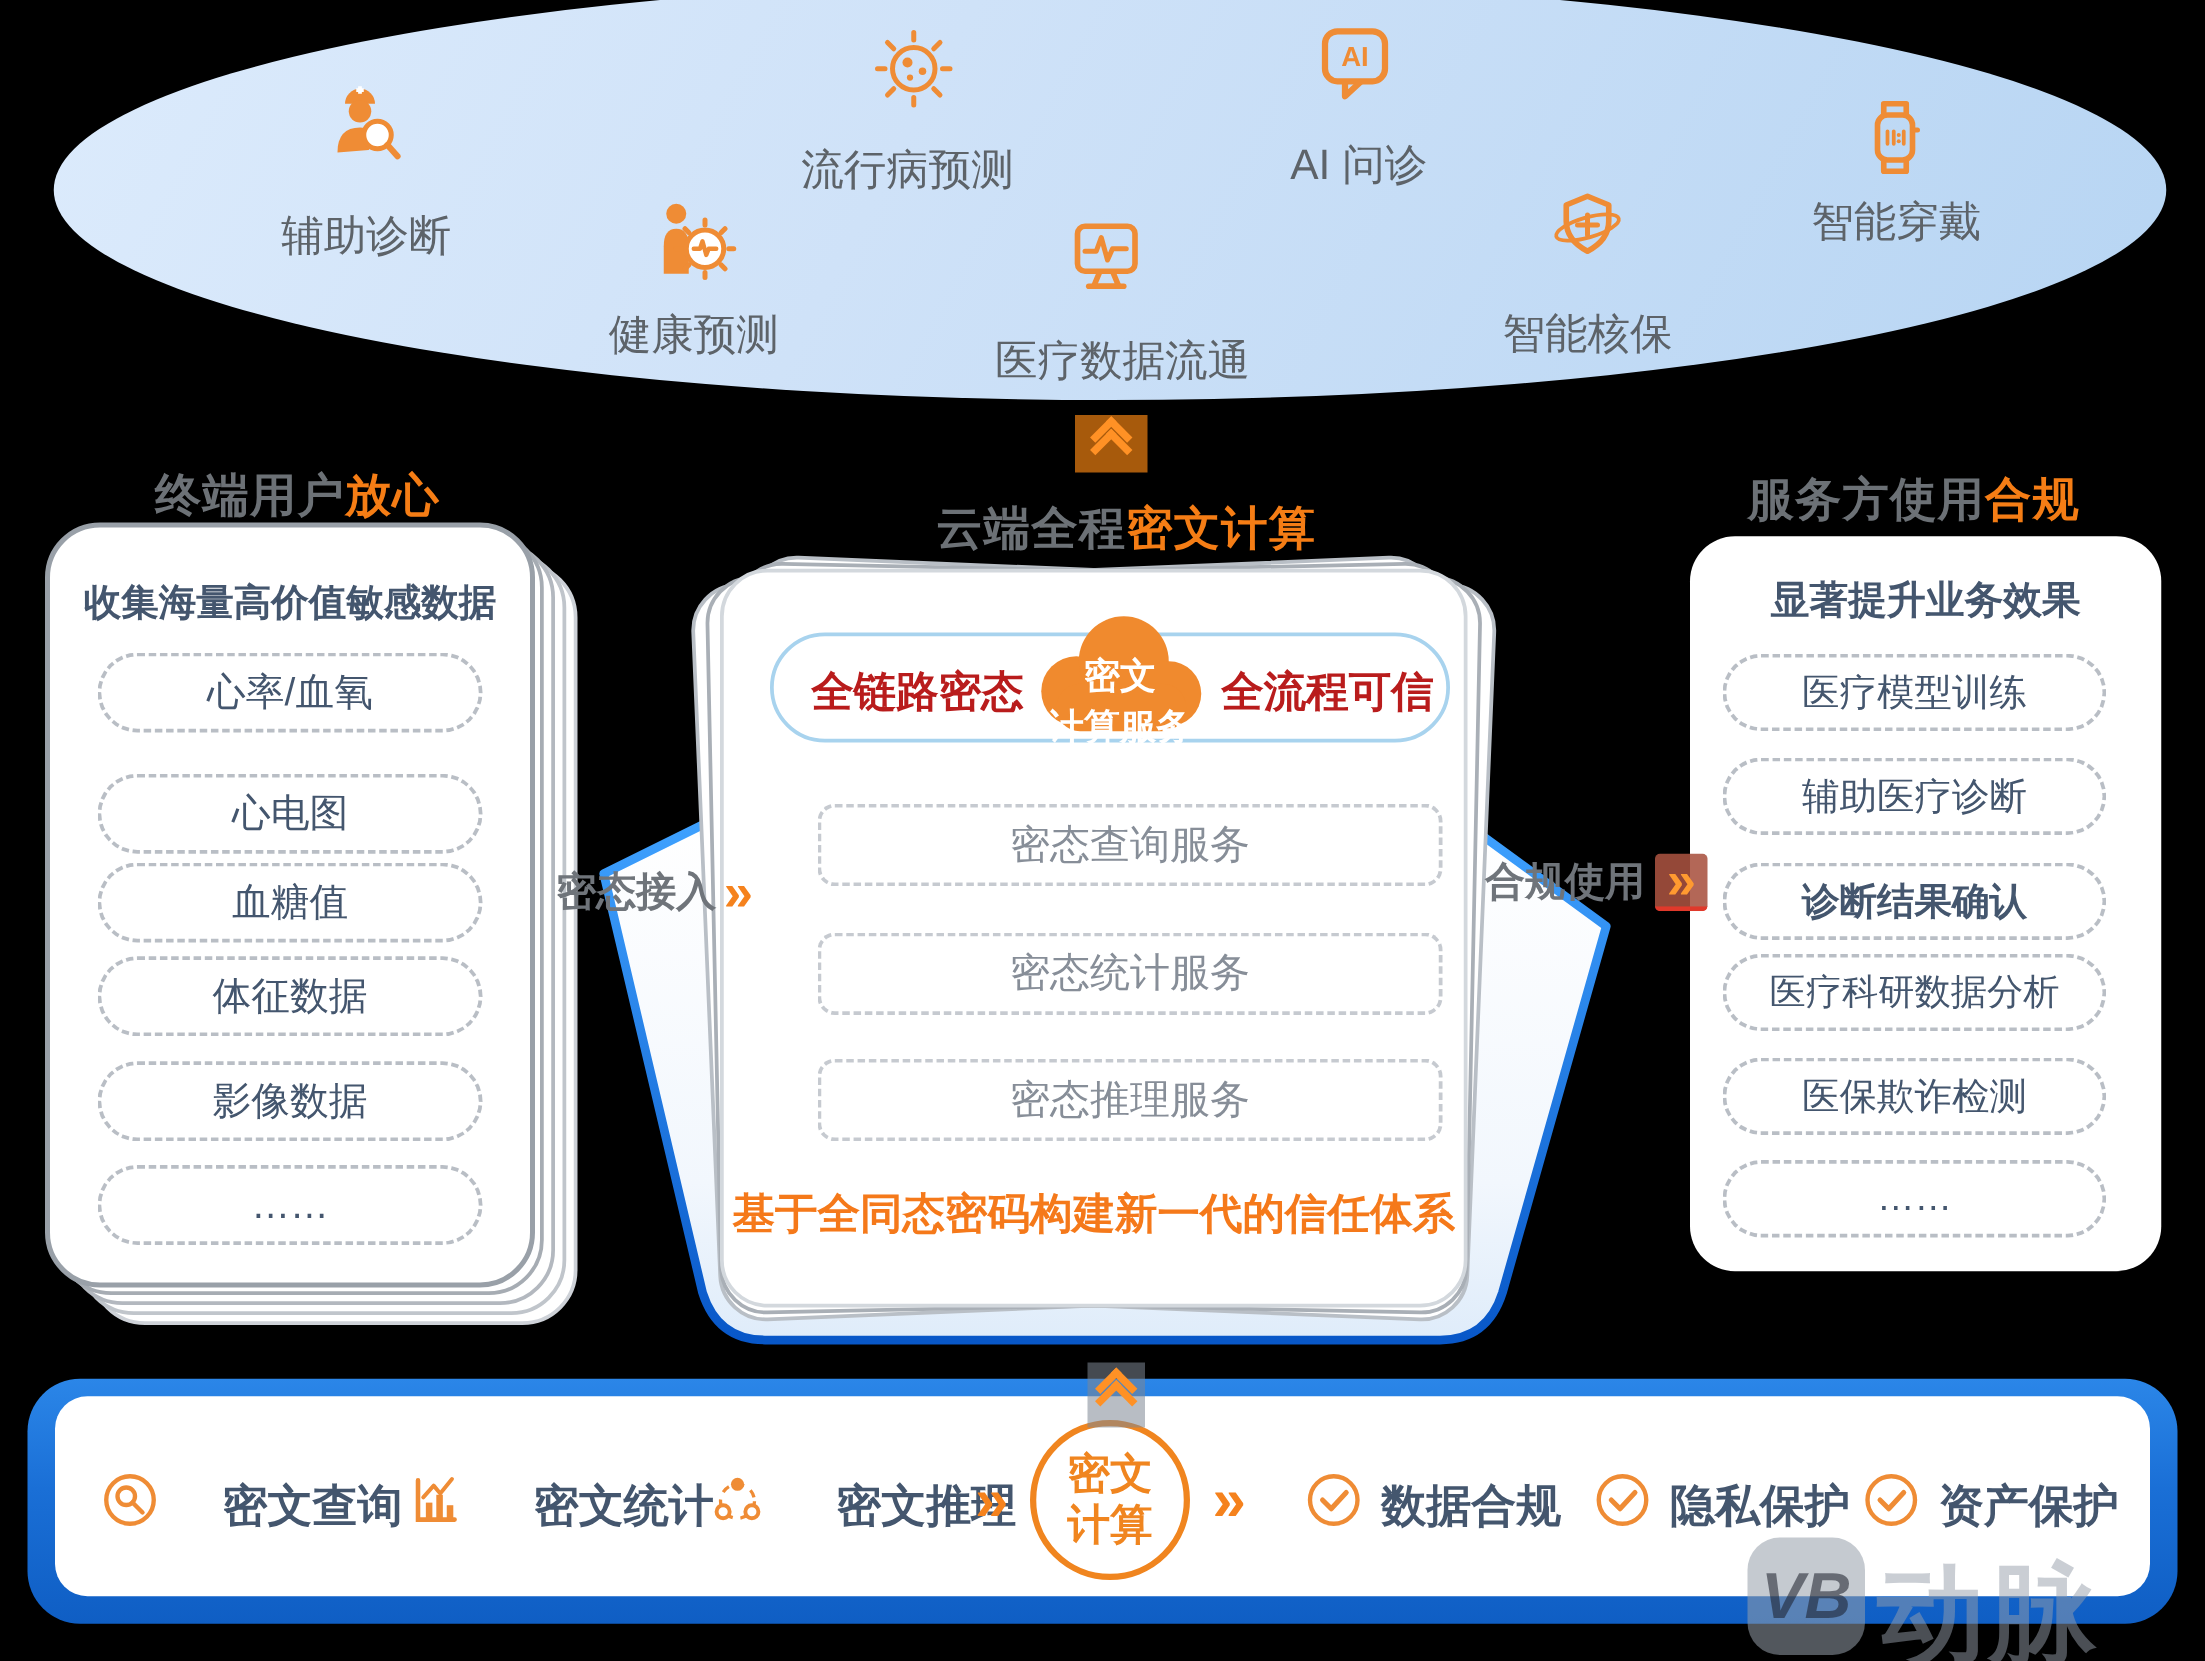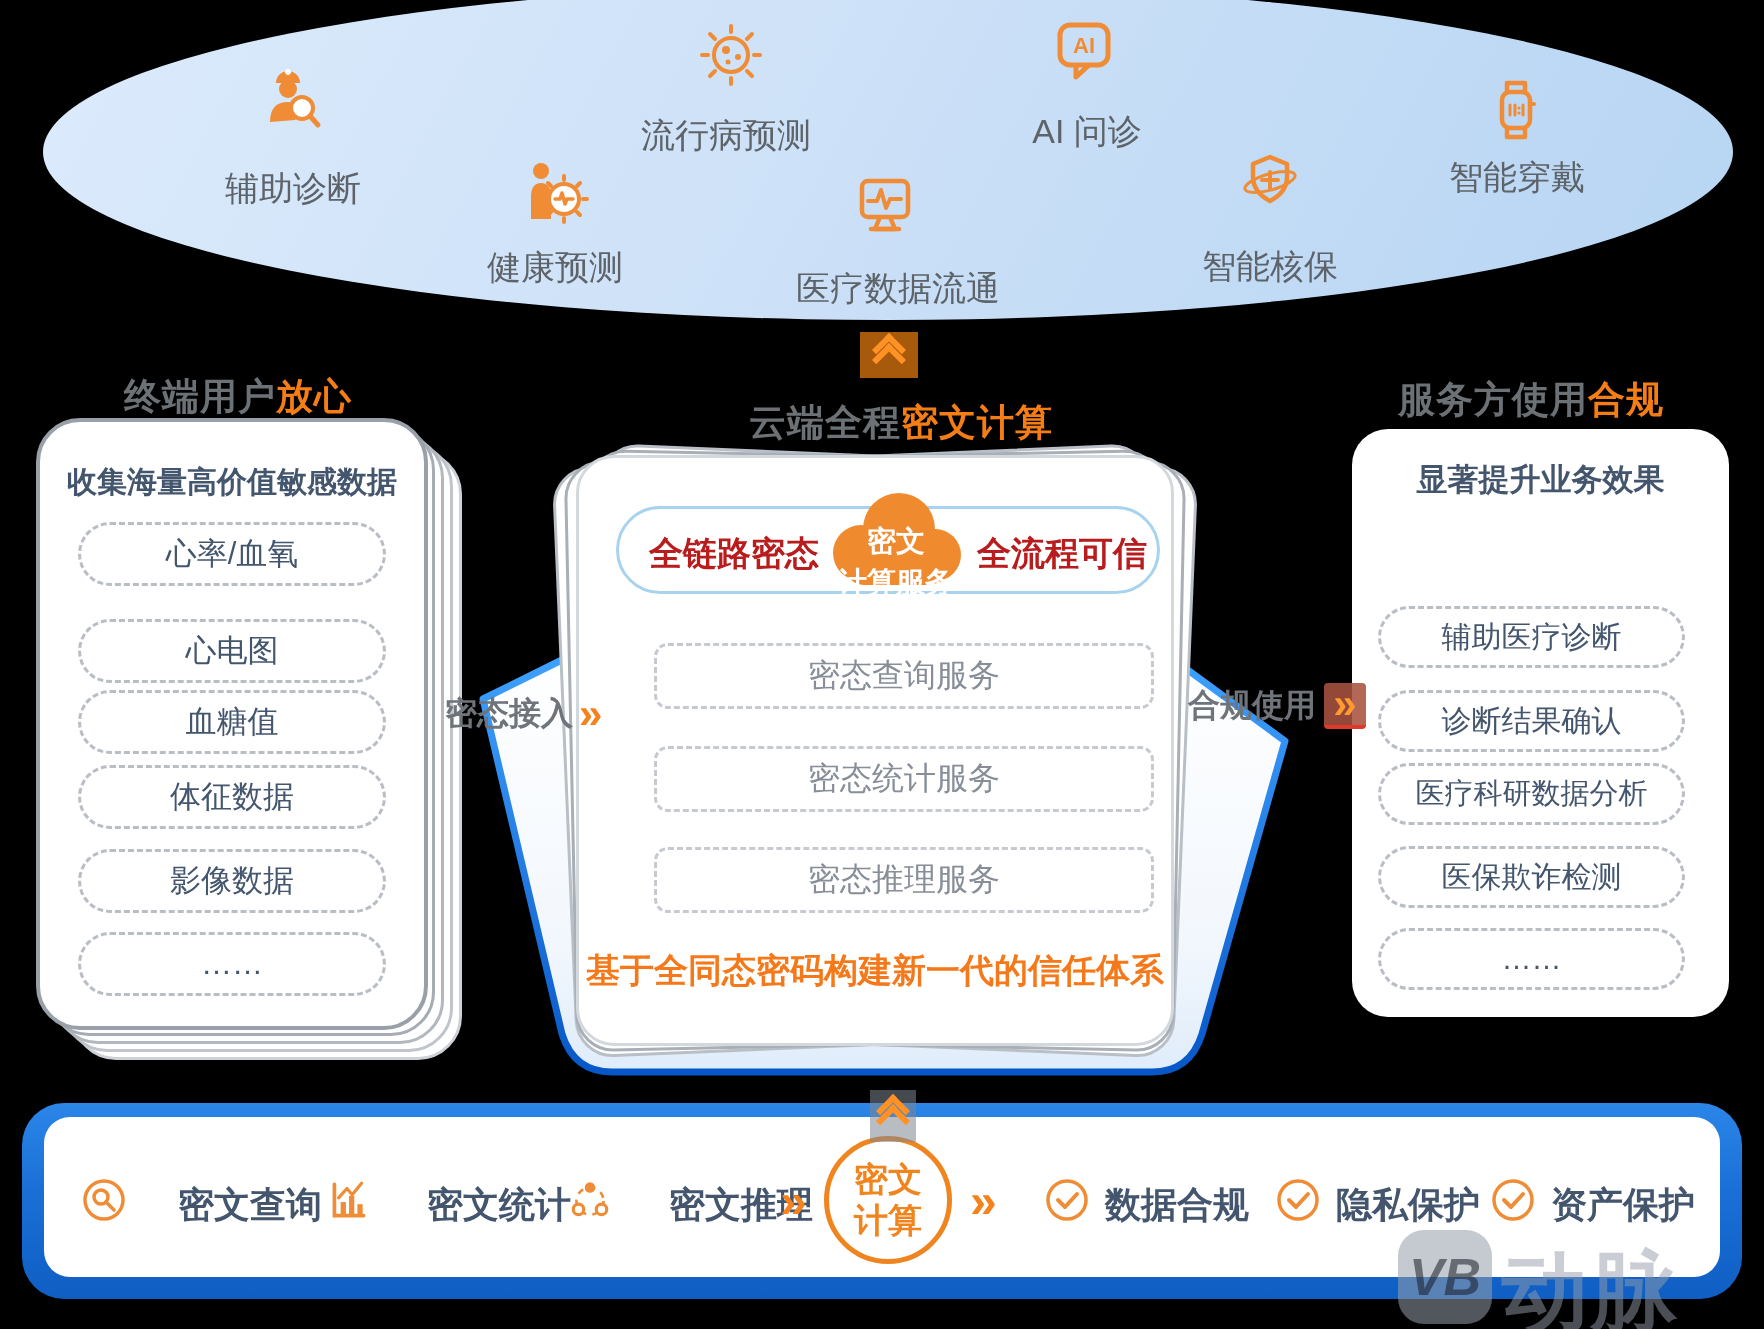--- a/index.html
+++ b/index.html
@@ -224,22 +224,23 @@
   </div>
   <div class="edge" style="left:1188px;top:683px;">
     <span>合规使用</span>
     <span class="sq">
         <span class="arr">»</span>
       </span>
   </div>
 
   <div class="card right-card">
     <div class="panel-header" style="top:30px;font-size:31px;">显著提升业务效果</div>
+    <div class="pill" style="left:26px;top:94px;width:301px;height:56px;font-size:30px;">医疗模型训练</div>
     <div class="pill" style="left:26px;top:177px;width:301px;height:56px;font-size:30px;">辅助医疗诊断</div>
-    <div class="pill" style="left:26px;top:261px;width:301px;height:56px;font-size:30px;">诊断结果确认</div>
+    <div class="pill" style="left:26px;top:261px;width:301px;height:56px;font-size:30px;font-weight:bold;">诊断结果确认</div>
     <div class="pill" style="left:26px;top:334px;width:301px;height:56px;font-size:29px;">医疗科研数据分析</div>
     <div class="pill" style="left:26px;top:417px;width:301px;height:56px;font-size:30px;">医保欺诈检测</div>
     <div class="pill" style="left:26px;top:499px;width:301px;height:56px;font-size:30px;">……</div>
   </div>
 
   <div class="abs bar-outer"></div>
   <div class="abs bar-inner">
 
     <svg class="abs" style="left:38px;top:61px;width:44px;height:44px;" viewBox="0 0 44 44">
       <circle cx="22" cy="22" r="19" fill="none" stroke="#ef8c35" stroke-width="3.5"></circle>

